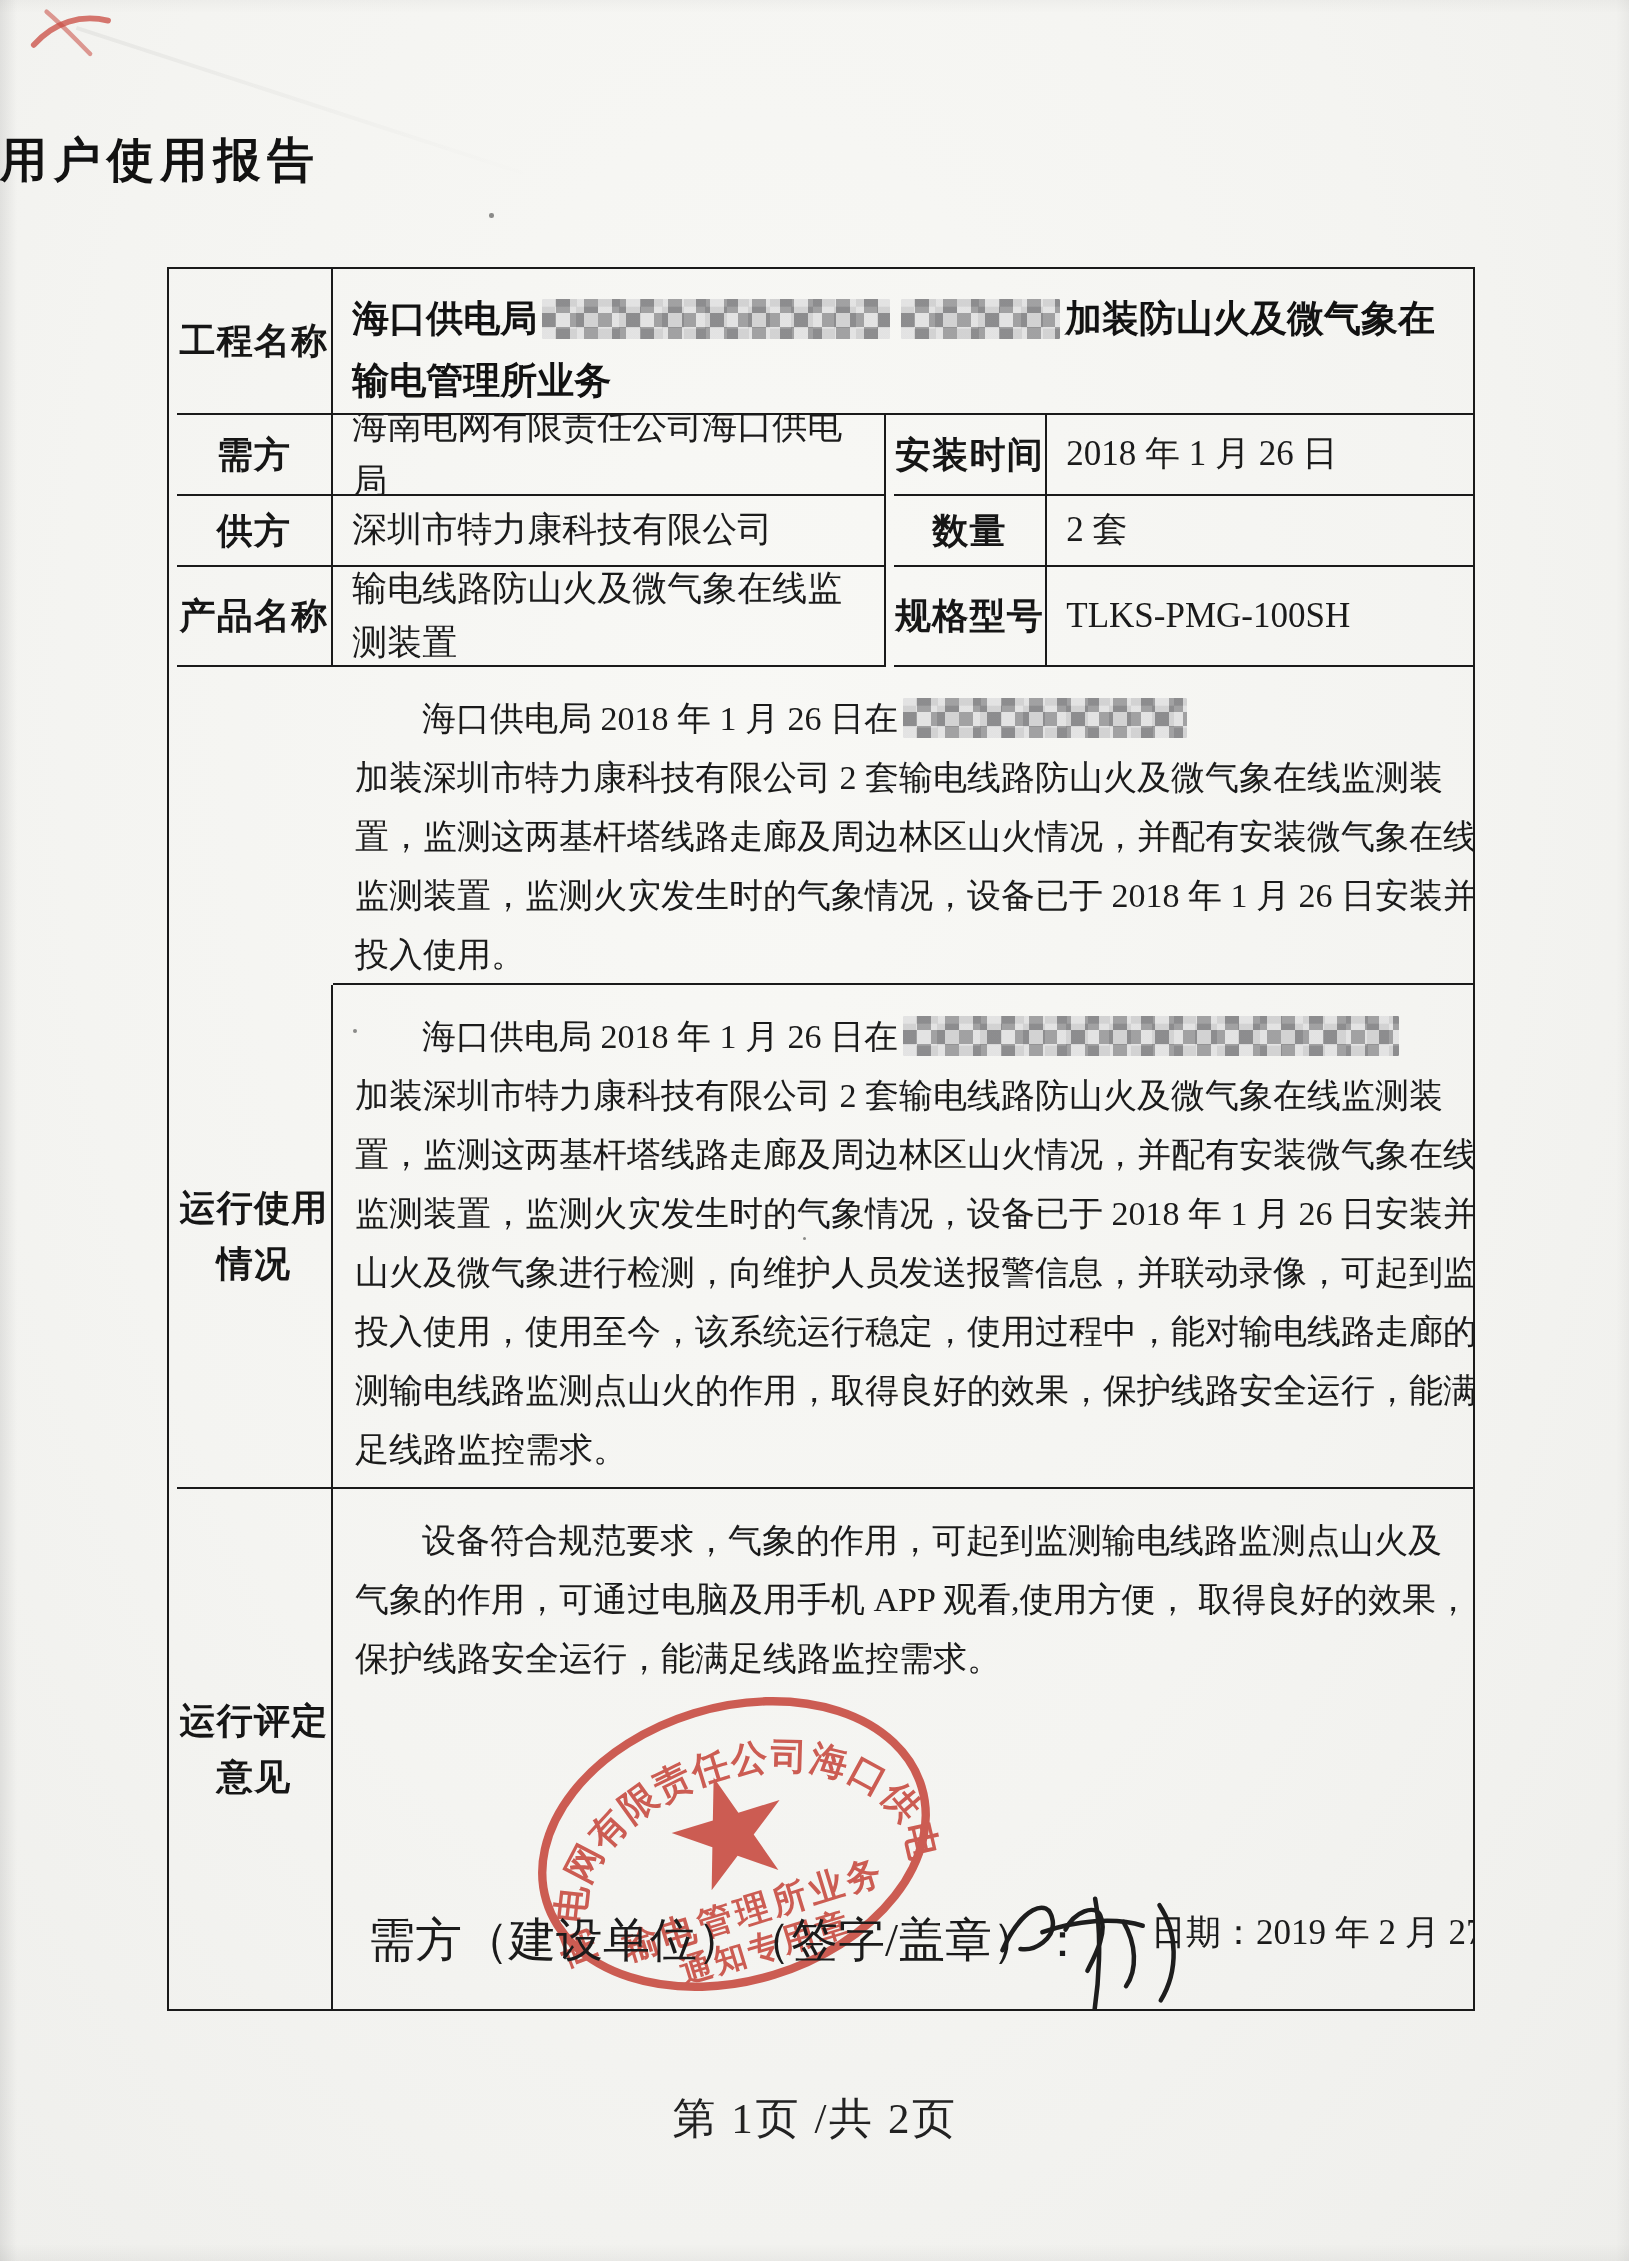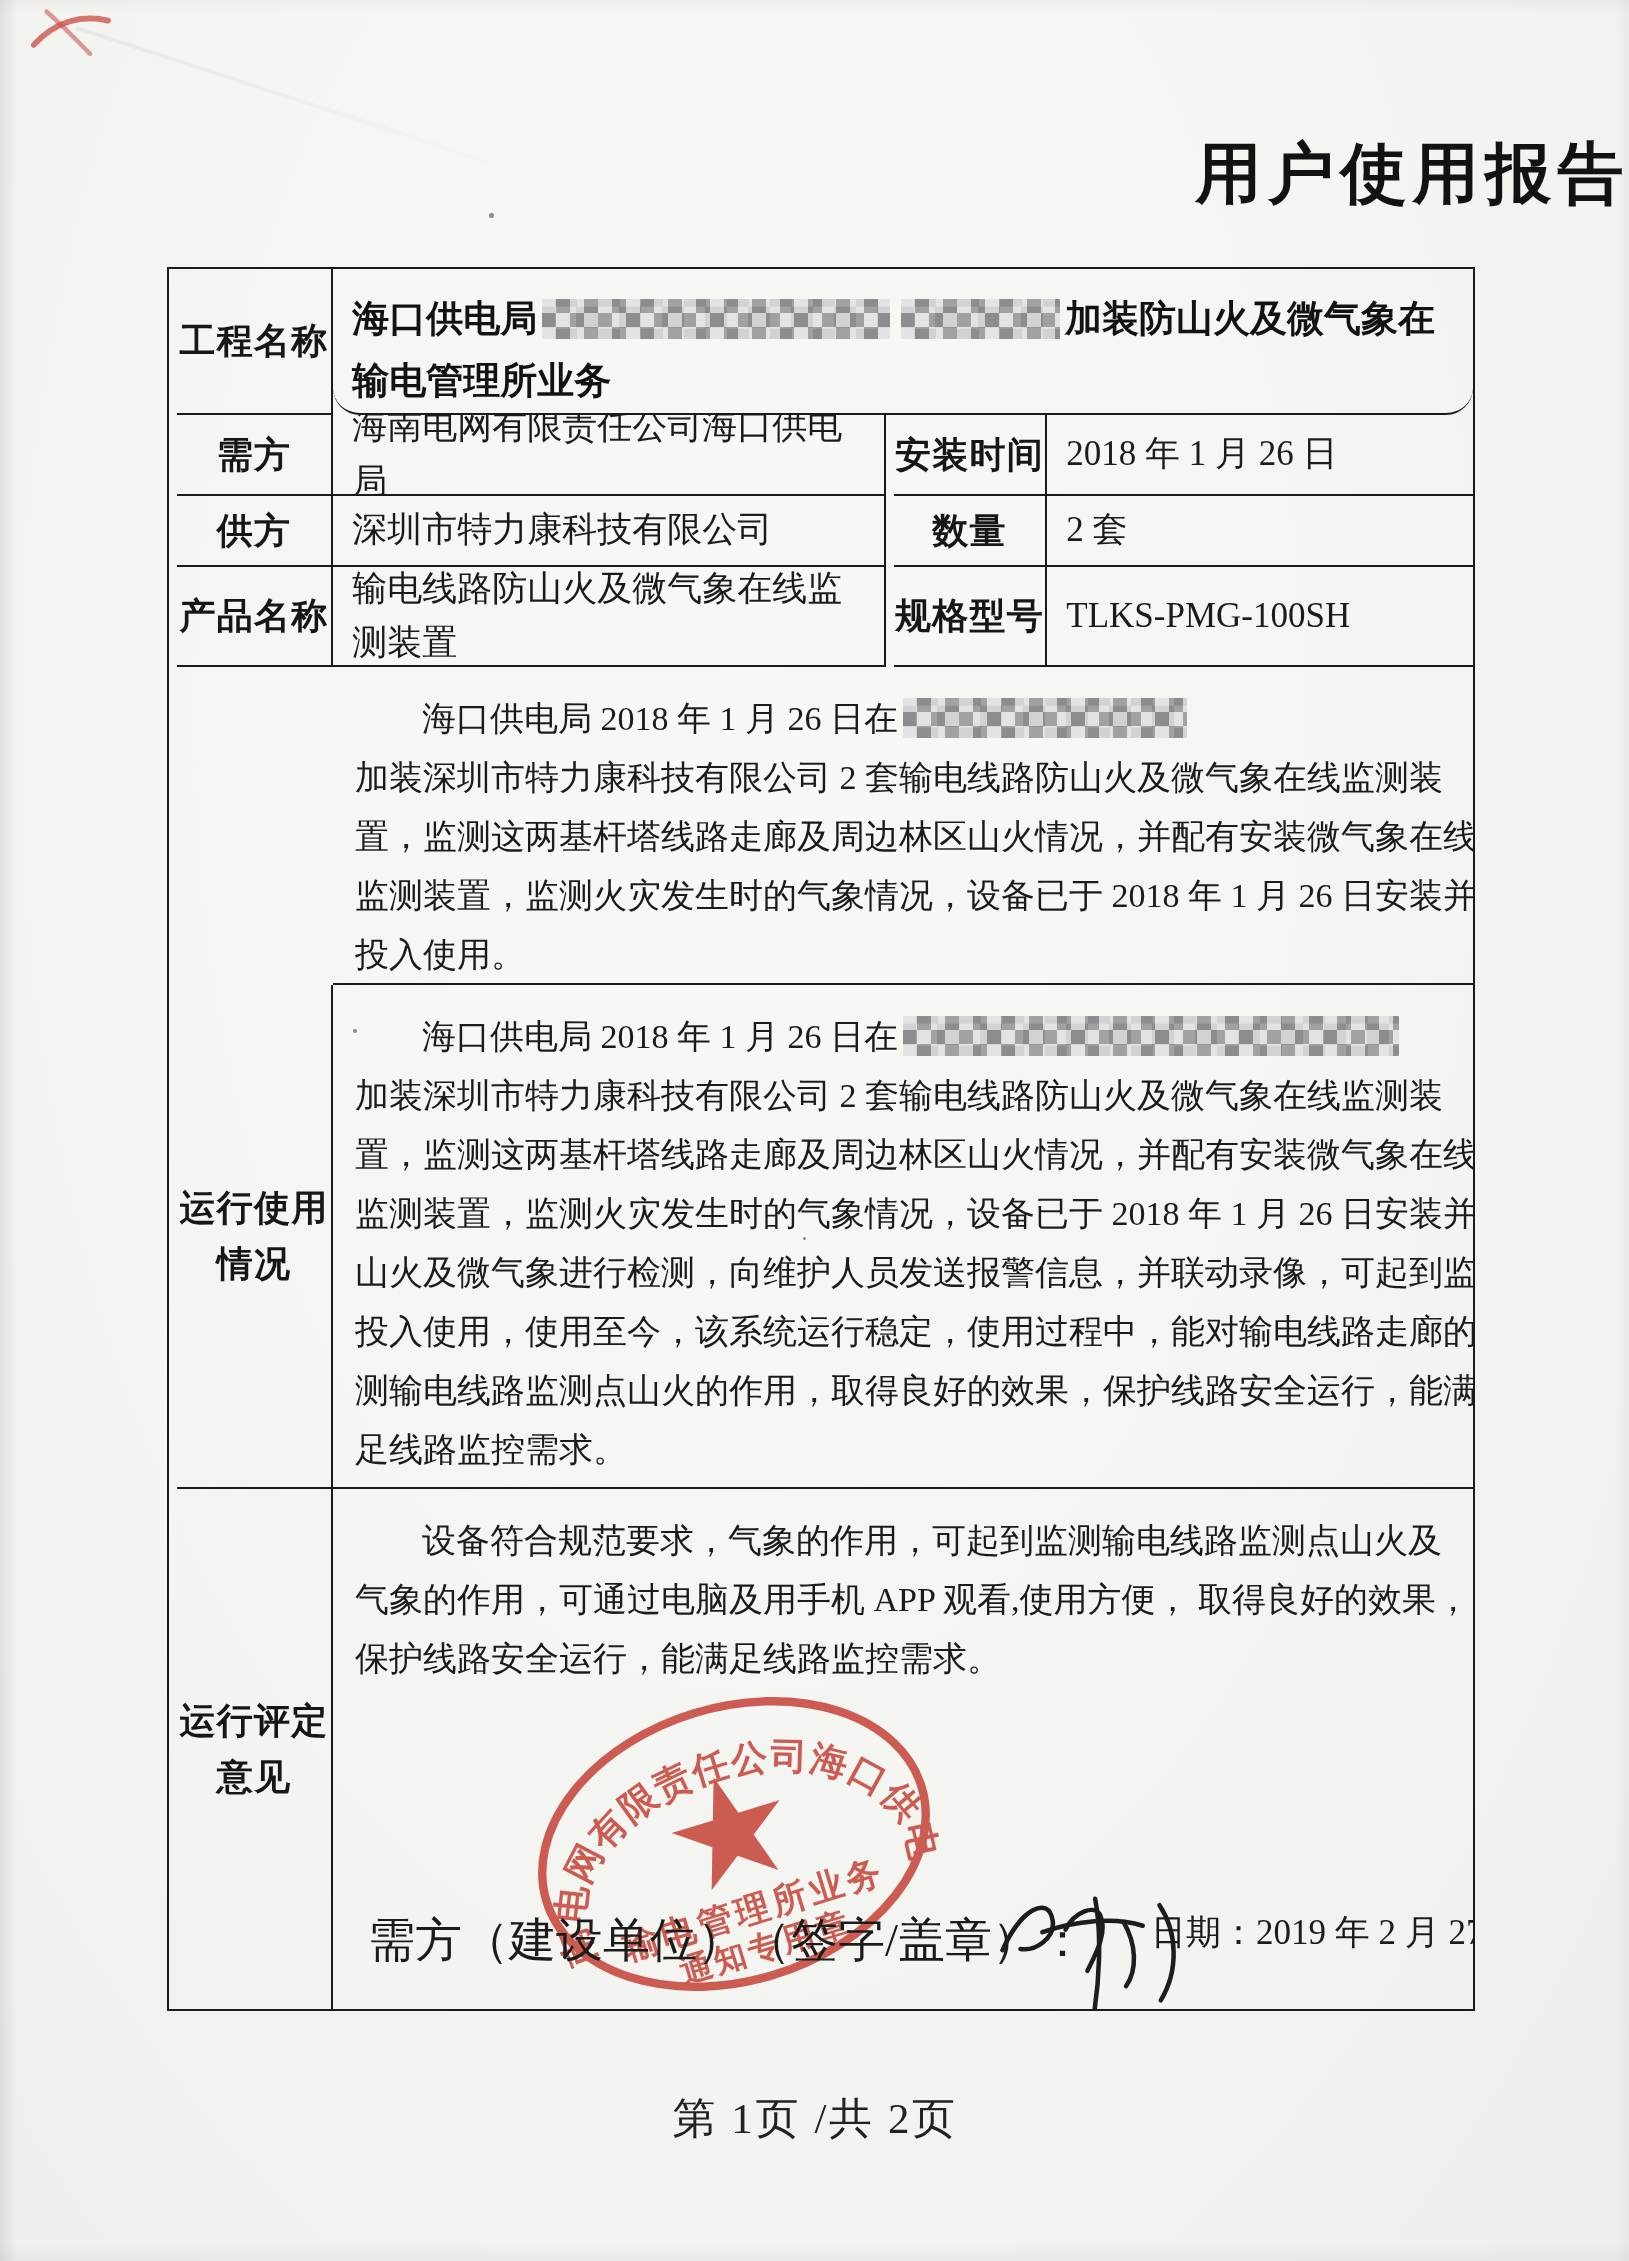--- a/index.html
+++ b/index.html
@@ -13,23 +13,23 @@
       radial-gradient(ellipse at 46% 32%, #f8f8f5 0%, #f4f4f1 55%, #eeeeeb 100%);
     font-family:"Liberation Serif","DejaVu Serif",serif;
     color:#1b1b1b;
   }
   .crease{position:absolute;left:77px;top:26px;width:490px;height:3.9px;
     background:linear-gradient(90deg, rgba(0,0,0,0.05), rgba(0,0,0,0.0));
     transform:rotate(18deg);transform-origin:left top;}
   .speck{position:absolute;background:#8a8a88;border-radius:50%;}
 
   .doc-title{
-    position:absolute;top:129px;left:0;width:100%;text-align:right;
+    position:absolute;top:129px;left:0;width:100%;text-align:left;
     font-family:"Liberation Sans","DejaVu Sans",sans-serif;
-    font-weight:bold;font-size:66px;letter-spacing:6.4px;color:#121212;
+    font-weight:bold;font-size:47px;letter-spacing:6.4px;color:#121212;
   }
 
   .doc-table{
     position:absolute;left:167px;top:267px;
     display:grid;
     grid-template-columns:164px 553px 161px 426px;
     grid-template-rows:146px 81px 71px 100px 318px 504px 520px;
     border:2.6px solid #1a1a1a;
   }
   .cell{border-right:2.6px solid #1a1a1a;border-bottom:2.6px solid #1a1a1a;position:relative;overflow:hidden;}
@@ -43,21 +43,21 @@
     font-weight:bold;font-size:36px;line-height:1.55;color:#161616;
     white-space:pre-line;letter-spacing:1.3px;margin-left:8px;
   }
   .val{
     display:flex;align-items:center;
     padding:6.4px 17px 6.4px 19.3px;
     font-size:35px;line-height:1.55;color:#1b1b1b;
   }
   .proj{padding:19.3px 18px 0 19.3px;
     font-family:"Liberation Sans","DejaVu Sans",sans-serif;
-    font-weight:bold;font-size:37px;color:#121212;border-radius:27px;}
+    font-weight:bold;font-size:37px;color:#121212;}
   .proj .tline{height:62px;line-height:62px;white-space:nowrap;}
   .para{padding:22px 17px 0 22px;font-size:34px;color:#1b1b1b;}
   .para .tline{height:59px;line-height:59px;white-space:nowrap;}
   .tline.ind{padding-left:67px;}
 
   .redact{
     display:inline-block;height:40px;vertical-align:-7.7px;margin:0 5.2px;
     background-color:#cfcfcf;
     background-image:
       repeating-conic-gradient(rgba(110,110,112,0.55) 0% 25%, rgba(228,228,228,0.65) 0% 50%),

